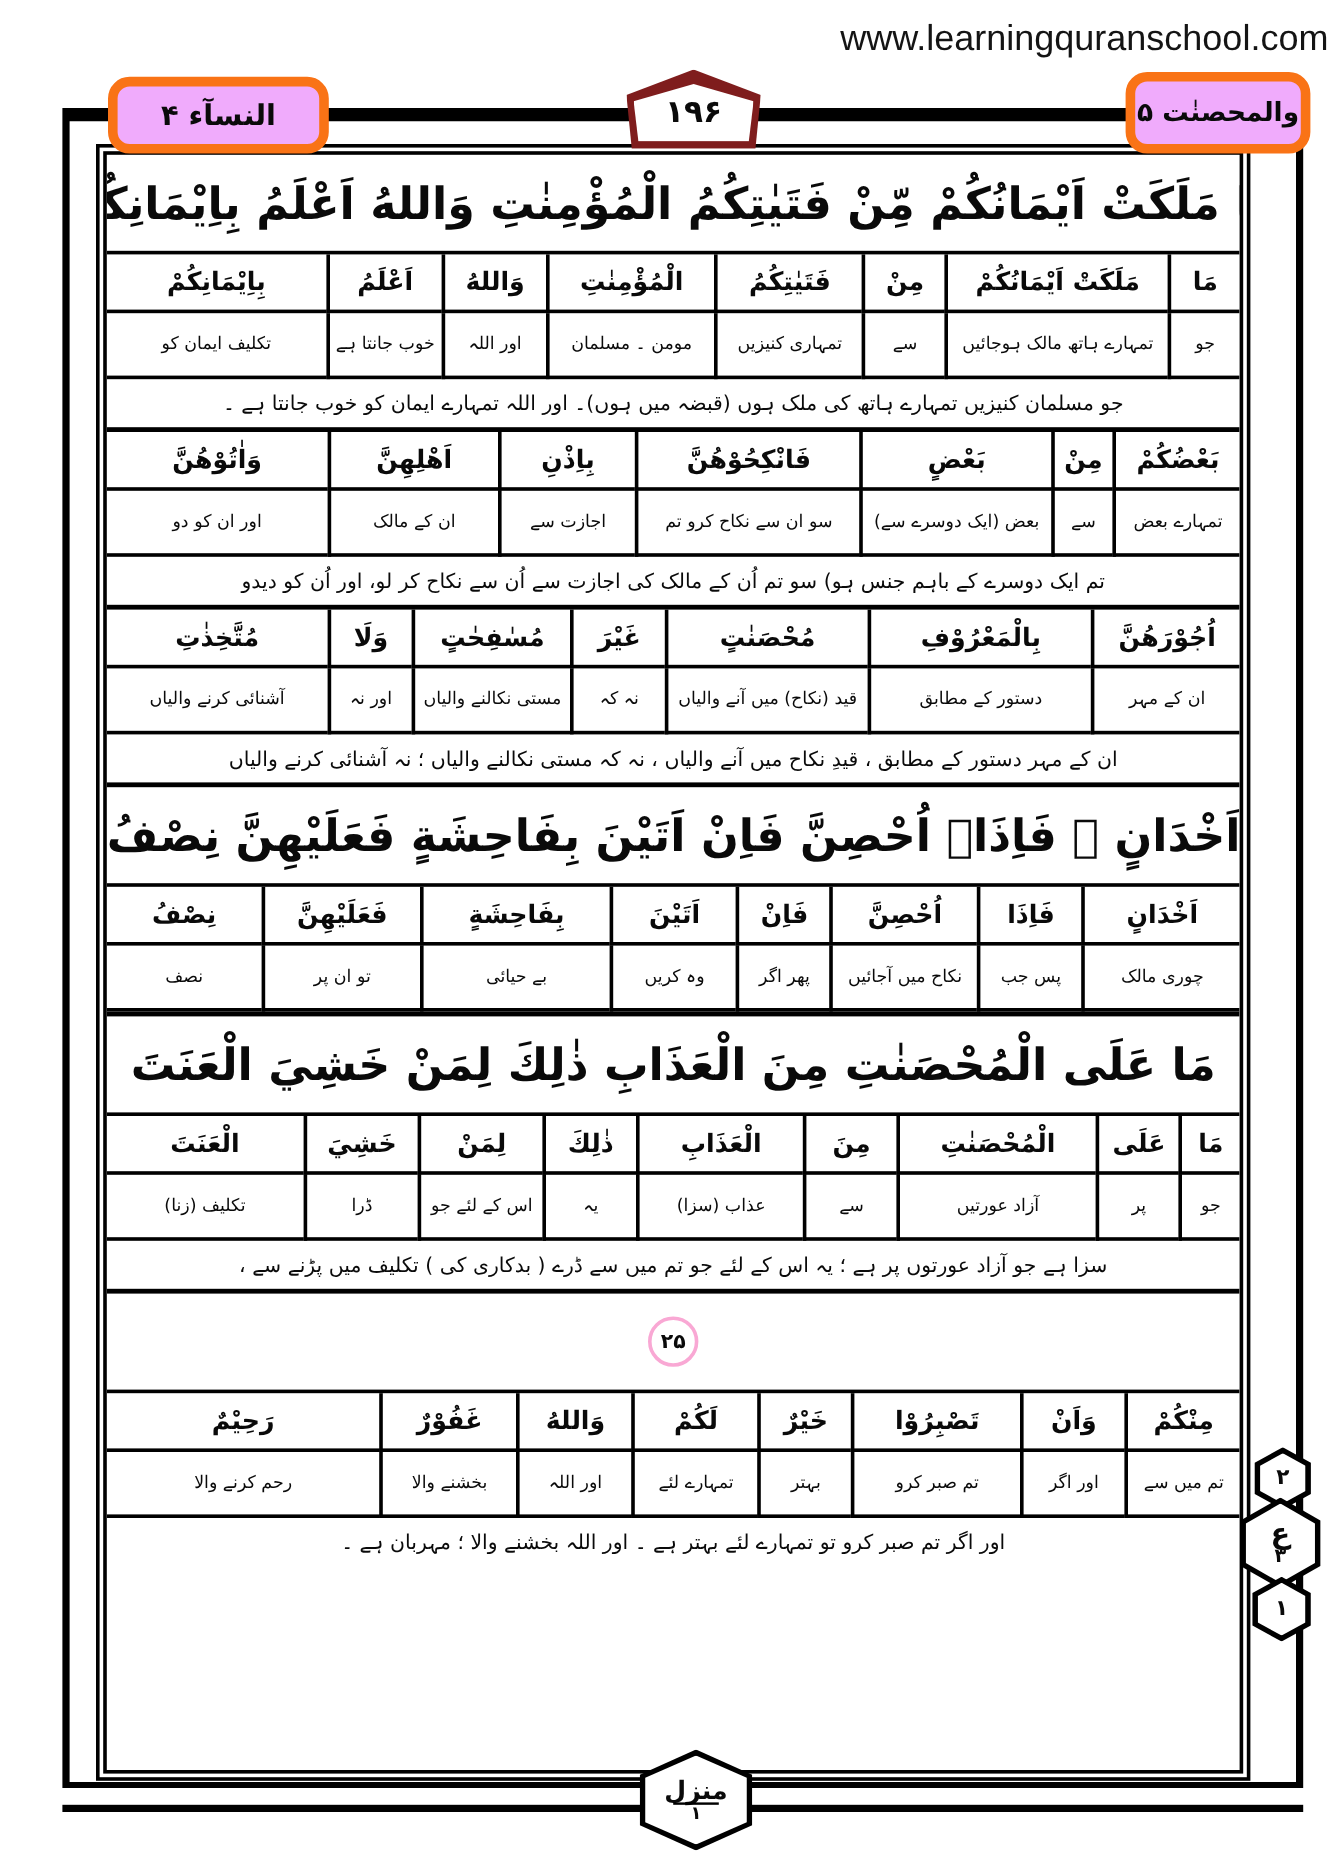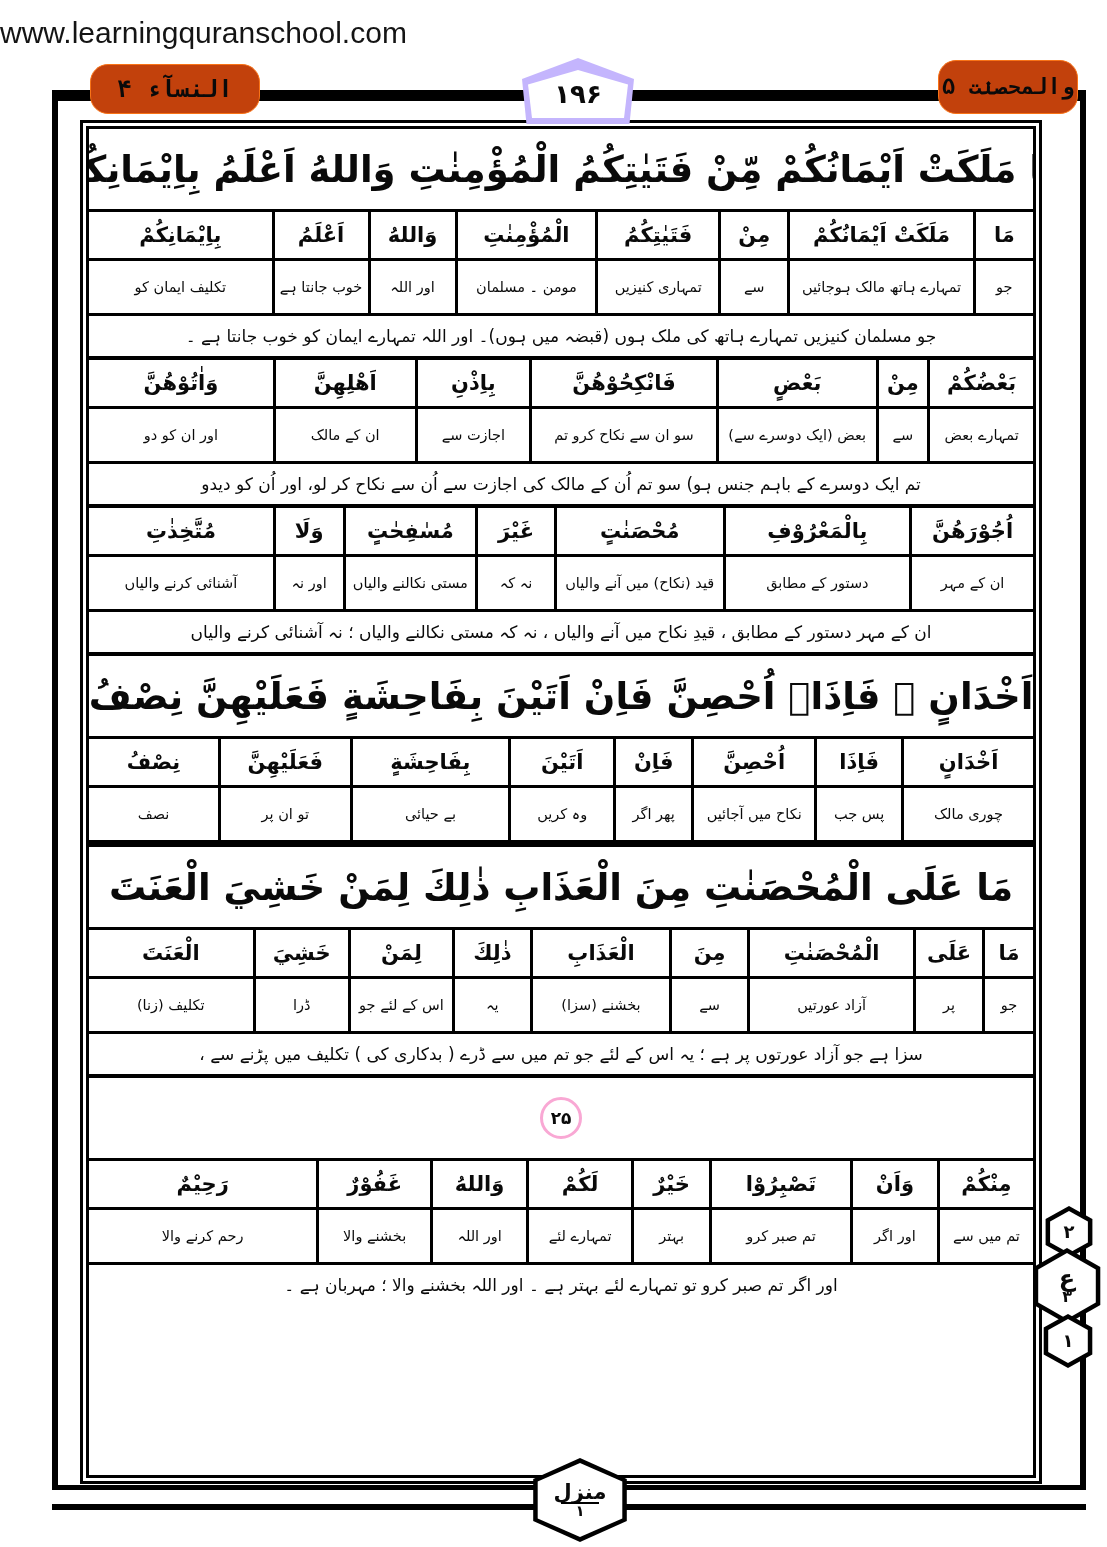--- a/index.html
+++ b/index.html
@@ -1,20 +1,20 @@
 <!DOCTYPE html>
 <html lang="ur" dir="ltr"><head>
 <meta charset="utf-8">
 <style>
   html,body{margin:0;padding:0;background:#ffffff;}
   body{width:1107px;height:1547px;position:relative;overflow:hidden;
        font-family:"DejaVu Sans",sans-serif;color:#0a0a0a;}
 
   
-  .url{position:absolute;top:16px;left:0;width:100%;text-align:left;
+  .url{position:absolute;top:16px;left:0;width:100%;text-align:right;
        font-family:"Liberation Sans",sans-serif;font-size:30px;color:#141414;}
 
   
   .outer-frame{position:absolute;left:52px;top:90px;width:1034px;height:1400px;
        border-top:11px solid #000;border-left:6px solid #000;border-right:6px solid #000;
        border-bottom:5px solid #000;box-sizing:border-box;}
   .bottom-line{position:absolute;left:52px;top:1504px;width:1034px;height:6px;background:#000;}
 
   
   .content-box{position:absolute;left:86px;top:126px;width:950px;height:1352px;
@@ -34,27 +34,27 @@
        padding:1px 2px;overflow:hidden;}
   table.wt td{border-top:none;}
   table.wt tr.arow td{height:44px;font-size:21px;font-weight:bold;white-space:nowrap;margin-top:28px;}
   table.wt tr.mrow td{height:50px;font-size:14.5px;line-height:1.25;}
   table.wt td:first-child{border-right:none;}
   table.wt td:last-child{border-left:none;}
   .trans{height:40px;display:flex;align-items:center;justify-content:center;direction:rtl;
        font-size:17px;border-top:0;padding:0 10px;white-space:nowrap;overflow:hidden;}
 
   
-  .cartouche{position:absolute;background:#c2410c;border:1px solid #f97316;border-radius:18px;
+  .cartouche{position:absolute;background:#f0abfc;border:8px solid #f97316;border-radius:18px;
        display:flex;align-items:center;justify-content:center;direction:rtl;
-       font-weight:bold;z-index:5;font-family:Liberation Mono, monospace;}
+       font-weight:bold;z-index:5;}
   .cartouche.left{left:90px;top:64px;width:168px;height:48px;font-size:24px;}
   .cartouche.right{left:938px;top:60px;width:138px;height:52px;font-size:22px;}
   .page-badge-outer{position:absolute;left:522px;top:58px;width:112px;height:66px;z-index:5;
-       background:#c4b5fd;clip-path:polygon(50% 0,100% 32%,96% 100%,4% 100%,0 32%);}
+       background:#7f1d1d;clip-path:polygon(50% 0,100% 32%,96% 100%,4% 100%,0 32%);}
   .page-badge-inner{position:absolute;left:6px;top:12px;width:100px;height:48px;background:#fff;
        clip-path:polygon(50% 0,100% 30%,96% 100%,4% 100%,0 30%);
        display:flex;align-items:center;justify-content:center;font-size:26px;font-weight:bold;}
 
   
   .hex{position:absolute;z-index:6;}
   .hex .ho{position:absolute;inset:0;background:#000;
        clip-path:polygon(50% 0,95% 25%,95% 75%,50% 100%,5% 75%,5% 25%);}
   .hex .hi{position:absolute;inset:5px;background:#fff;
        clip-path:polygon(50% 0,95% 25%,95% 75%,50% 100%,5% 75%,5% 25%);
@@ -208,21 +208,21 @@
         <td style="width:8%">ذٰلِكَ</td>
         <td style="width:11%">لِمَنْ</td>
         <td style="width:10%">خَشِيَ</td>
         <td style="width:18%">الْعَنَتَ</td>
       </tr>
       <tr class="mrow">
         <td>جو</td>
         <td>پر</td>
         <td>آزاد عورتیں</td>
         <td>سے</td>
-        <td>بخشنے (سزا)</td>
+        <td>عذاب (سزا)</td>
         <td>یہ</td>
         <td>اس کے لئے جو</td>
         <td>ڈرا</td>
         <td>تکلیف (زنا)</td>
       </tr>
     </tbody>
       </table>
     <div class="trans">سزا ہے جو آزاد عورتوں پر ہے ؛ یہ اس کے لئے جو تم میں سے ڈرے ( بدکاری کی ) تکلیف میں پڑنے سے ،</div>
   </section>
 

